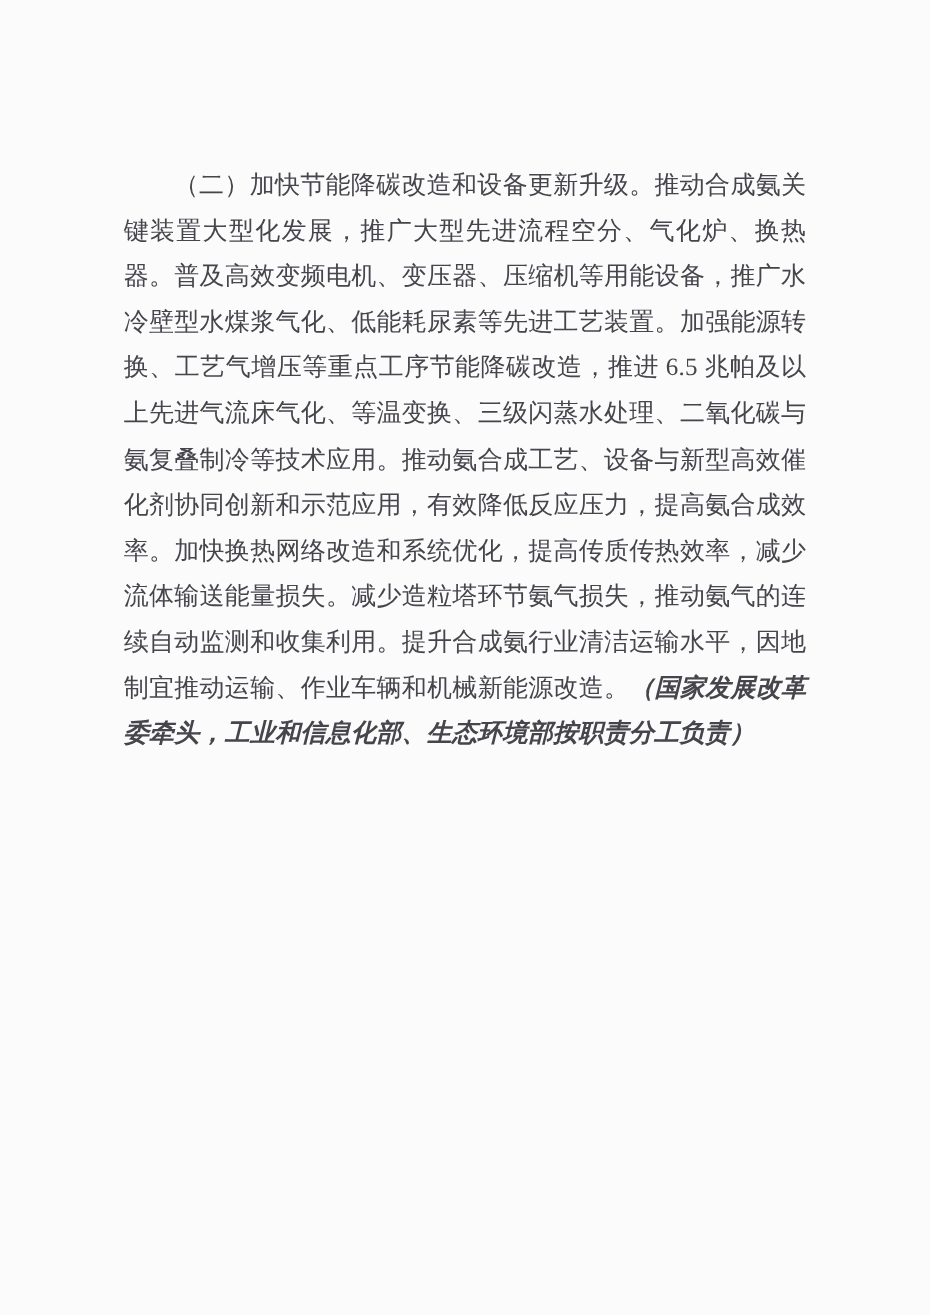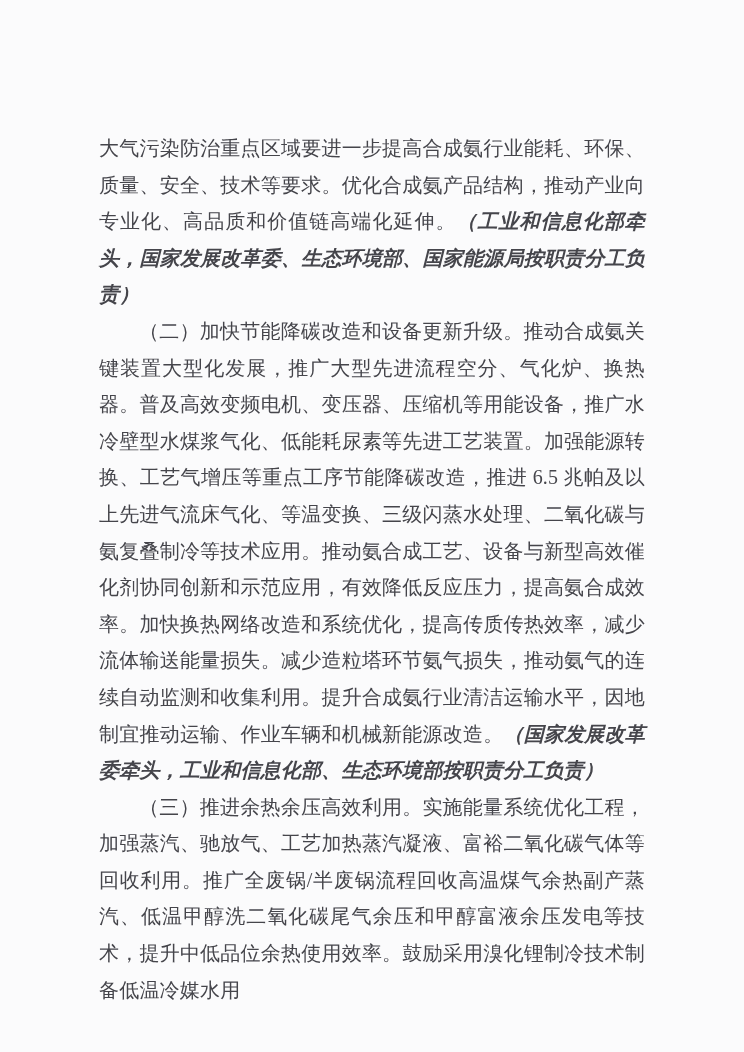--- a/index.html
+++ b/index.html
@@ -24,17 +24,15 @@
   .para.indent { text-indent: 2em; }
   .seg-body { font-weight: normal; font-style: normal; }
   .seg-heading { font-weight: normal; font-style: normal; }
   .seg-attribution { font-weight: bold; font-style: italic; }
 </style>
 </head>
 <body>
 
 <div class="page" style="background: rgb(251, 251, 252); color: rgb(69, 69, 75);">
   <div class="text-block" id="text-block">
-      <p class="para"><span class="seg-body">大气污染防治重点区域要进一步提高合成氨行业能耗、环保、质量、安全、技术等要求。优化合成氨产品结构，推动产业向专业化、高品质和价值链高端化延伸。</span><span class="seg-attribution">（工业和信息化部牵头，国家发展改革委、生态环境部、国家能源局按职责分工负责）</span></p>
       <p class="para indent"><span class="seg-heading">（二）加快节能降碳改造和设备更新升级。</span><span class="seg-body">推动合成氨关键装置大型化发展，推广大型先进流程空分、气化炉、换热器。普及高效变频电机、变压器、压缩机等用能设备，推广水冷壁型水煤浆气化、低能耗尿素等先进工艺装置。加强能源转换、工艺气增压等重点工序节能降碳改造，推进 6.5 兆帕及以上先进气流床气化、等温变换、三级闪蒸水处理、二氧化碳与氨复叠制冷等技术应用。推动氨合成工艺、设备与新型高效催化剂协同创新和示范应用，有效降低反应压力，提高氨合成效率。加快换热网络改造和系统优化，提高传质传热效率，减少流体输送能量损失。减少造粒塔环节氨气损失，推动氨气的连续自动监测和收集利用。提升合成氨行业清洁运输水平，因地制宜推动运输、作业车辆和机械新能源改造。</span><span class="seg-attribution">（国家发展改革委牵头，工业和信息化部、生态环境部按职责分工负责）</span></p>
-      <p class="para indent"><span class="seg-heading">（三）推进余热余压高效利用。</span><span class="seg-body">实施能量系统优化工程，加强蒸汽、驰放气、工艺加热蒸汽凝液、富裕二氧化碳气体等回收利用。推广全废锅/半废锅流程回收高温煤气余热副产蒸汽、低温甲醇洗二氧化碳尾气余压和甲醇富液余压发电等技术，提升中低品位余热使用效率。鼓励采用溴化锂制冷技术制备低温冷媒水用</span></p>
     </div>
 </div>
 
 </body></html>

